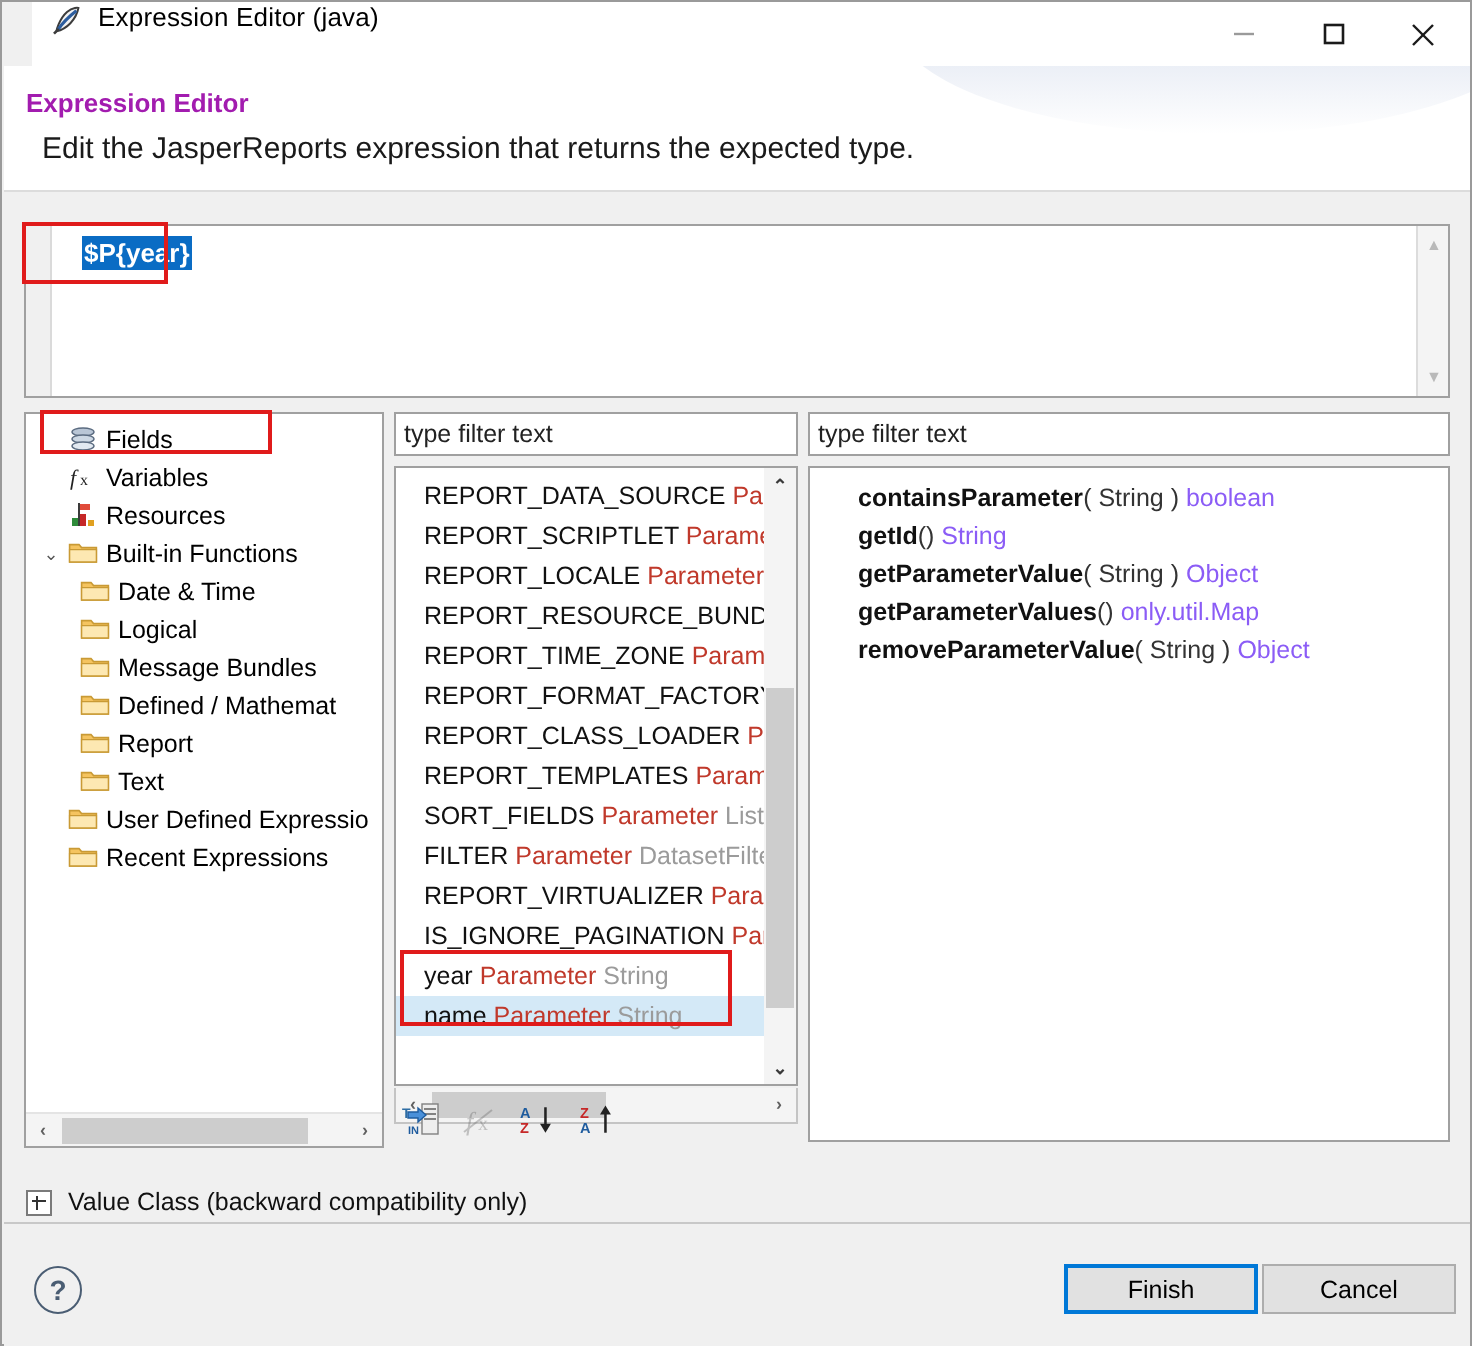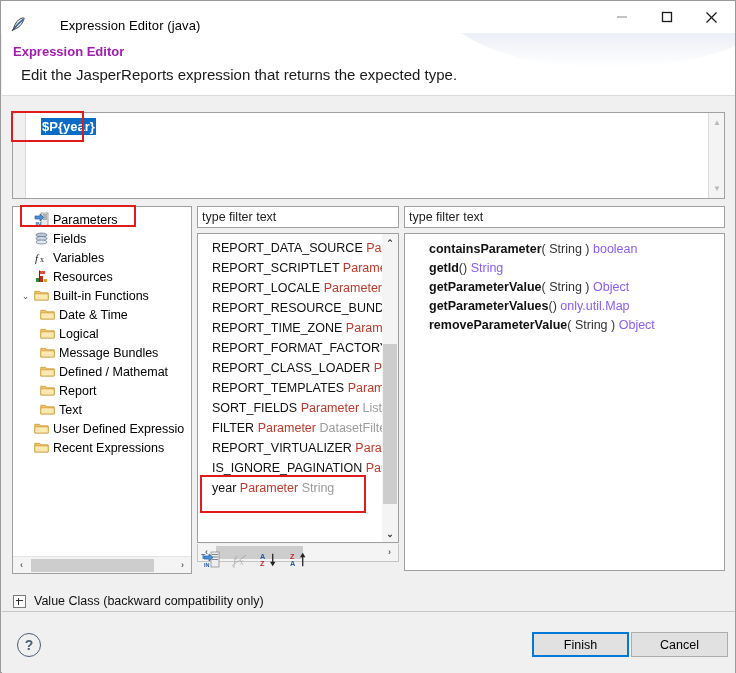--- a/index.html
+++ b/index.html
@@ -20,26 +20,25 @@
     left: 0; top: 0;
     width: 736px; height: 673px;
     border: 1px solid #9a9a9a;
     box-sizing: border-box;
     background: #f0f0f0;
   }
 
   
   #titlebar {
     position: absolute;
-    left: 0; top: 0; right: 0;
+    left: 15px; top: 0; right: 0;
     height: 32px;
     background: #ffffff;
     display: flex;
-    align-items: flex-end;
-    gap: 26px;
+    align-items: flex-start;
   }
   #title-icon {
     margin-left: 8px;
     width: 18px; height: 18px;
     display: flex; align-items: center; justify-content: center;
   }
   #title-text {
     margin-left: 7px;
     font-size: 13px;
     color: #000;
@@ -467,34 +466,20 @@
     <div id="expr-vscroll">
       <div class="vs-arrow up">▲</div>
       <div class="vs-arrow down">▼</div>
     </div>
   </div>
   <div id="expr-redbox"></div>
 
   <div id="panel-tree">
     <div id="tree-items">
 
-      <div class="tree-row">
-        <span class="twisty"></span>
-        <span class="ticon">
-          <svg width="15" height="15" viewBox="0 0 15 15">
-            <rect x="7" y="1" width="7" height="13" fill="#e8e8e8" stroke="#808080" stroke-width="0.7"></rect>
-            <line x1="8.5" y1="3" x2="13" y2="3" stroke="#5a5a5a" stroke-width="0.8"></line>
-            <line x1="8.5" y1="5" x2="13" y2="5" stroke="#5a5a5a" stroke-width="0.8"></line>
-            <line x1="8.5" y1="7" x2="13" y2="7" stroke="#5a5a5a" stroke-width="0.8"></line>
-            <path d="M1 4 L6 4 L6 2 L9.5 5.5 L6 9 L6 7 L1 7 Z" fill="#4a90d9" stroke="#1f5c9e" stroke-width="0.7"></path>
-            <text x="1.5" y="13.5" font-size="5.5" fill="#1f5c9e" font-family="Liberation Sans, sans-serif" font-weight="bold">IN</text>
-          </svg>
-        </span>
-        <span class="tlabel">Parameters</span>
-      </div>
 
       <div class="tree-row">
         <span class="twisty"></span>
         <span class="ticon">
           <svg width="15" height="15" viewBox="0 0 15 15">
             <ellipse cx="7.5" cy="4" rx="5.5" ry="2" fill="#b9c6d6" stroke="#5a6b80" stroke-width="0.7"></ellipse>
             <ellipse cx="7.5" cy="7.5" rx="5.5" ry="2" fill="#cdd8e4" stroke="#5a6b80" stroke-width="0.7"></ellipse>
             <ellipse cx="7.5" cy="11" rx="5.5" ry="2" fill="#e2e9f1" stroke="#5a6b80" stroke-width="0.7"></ellipse>
           </svg>
         </span>
@@ -690,20 +675,25 @@
         <span class="m-kind">Parame</span>
         <span class="m-type"></span>
       </div>
       <div class="mid-row">
         <span class="m-name">IS_IGNORE_PAGINATION</span>
         <span class="m-kind">Para</span>
         <span class="m-type"></span>
       </div>
       <div class="mid-row">
         <span class="m-name">year</span>
+        <span class="m-kind">Parameter</span>
+        <span class="m-type">String</span>
+      </div>
+      <div class="mid-row selected">
+        <span class="m-name">name</span>
         <span class="m-kind">Parameter</span>
         <span class="m-type">String</span>
       </div>
     </div>
 
     <div id="mid-vscroll">
       <div class="vs-arr2 up">⌃</div>
       <div id="mid-vthumb"></div>
       <div class="vs-arr2 down">⌄</div>
     </div>

